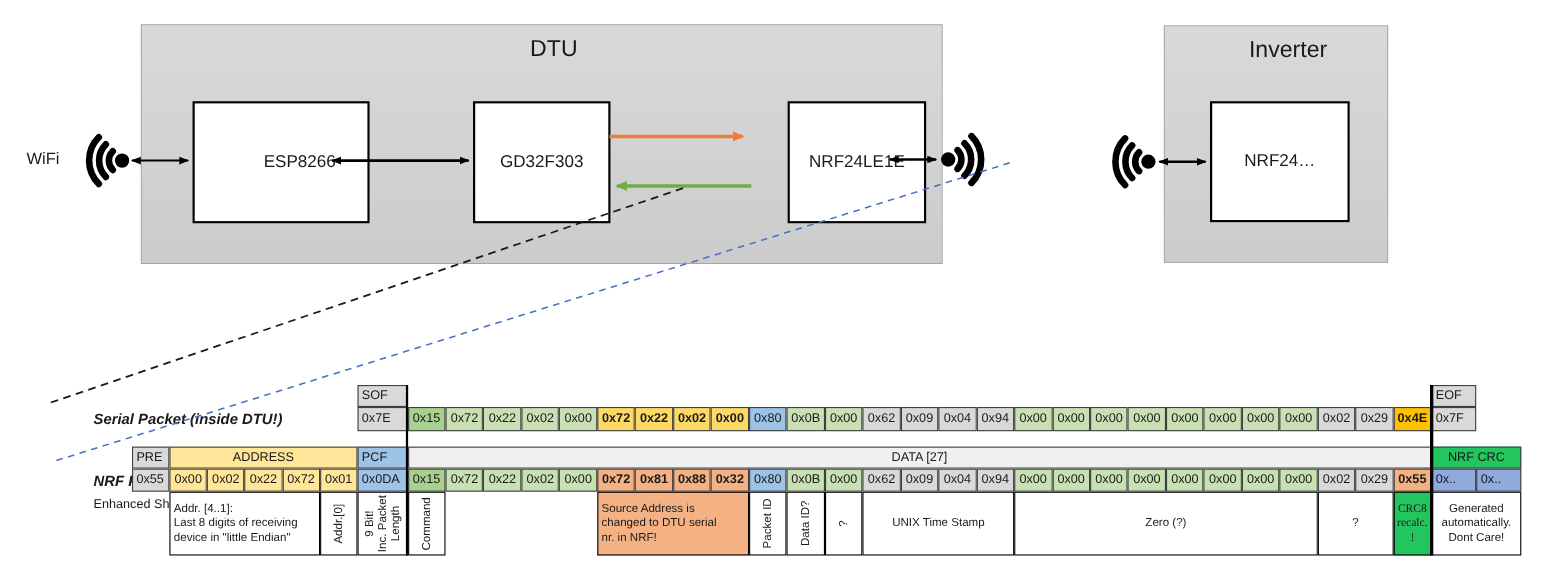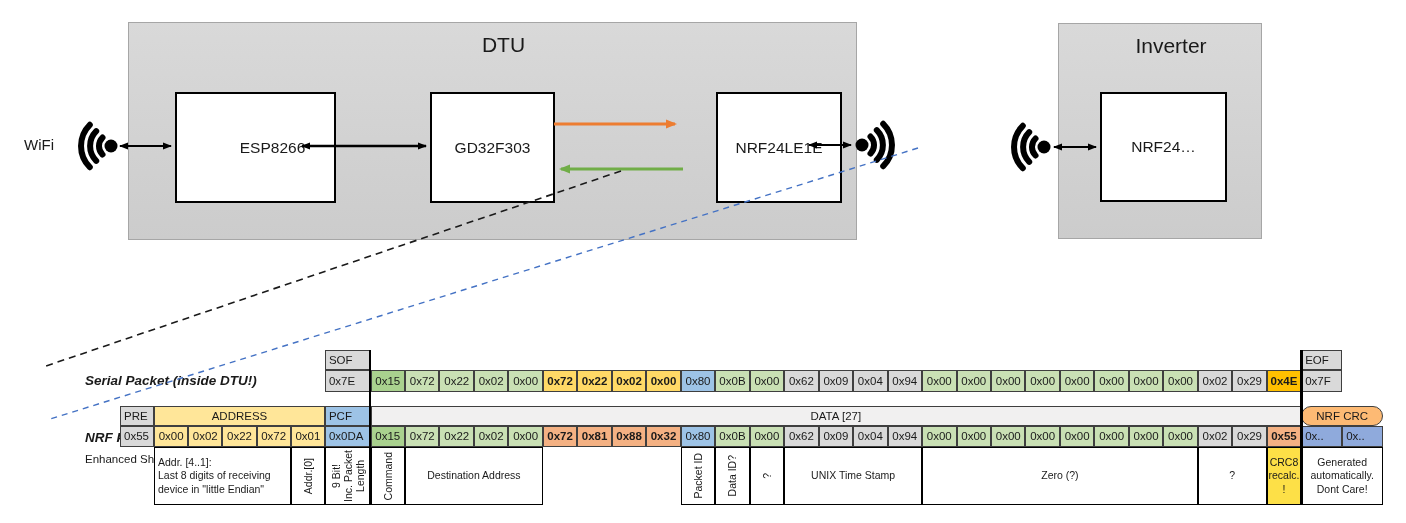--- a/index.html
+++ b/index.html
@@ -168,21 +168,21 @@
     </div>
     <div class="cell" style="grid-area: 4 / 2 / auto / span 5; background: rgb(255, 230, 153);">
       <span class="txt">ADDRESS</span>
     </div>
     <div class="cell left" style="grid-area: 4 / 7 / auto / span 1; background: rgb(157, 195, 230);">
       <span class="txt">PCF</span>
     </div>
     <div class="cell" style="grid-area: 4 / 8 / auto / span 27; background: rgb(241, 240, 240);">
       <span class="txt">DATA [27]</span>
     </div>
-    <div class="cell" style="grid-area: 4 / 35 / auto / span 2; background: #fdba74; border-radius: 10px;">
+    <div class="cell" style="grid-area: 4 / 35 / auto / span 2; background: #22c55e;">
       <span class="txt">NRF CRC</span>
     </div>
     <div class="cell left" style="grid-area: 5 / 1 / auto / span 1; background: rgb(217, 217, 217);">
       <span class="txt">0x55</span>
     </div>
     <div class="cell" style="grid-area: 5 / 2 / auto / span 1; background: rgb(255, 230, 153);">
       <span class="txt">0x00</span>
     </div>
     <div class="cell" style="grid-area: 5 / 3 / auto / span 1; background: rgb(255, 230, 153);">
       <span class="txt">0x02</span>
@@ -295,42 +295,44 @@
       <span class="vtext">Addr.[0]</span>
     </div>
     <div class="cell ann" style="grid-area: 6 / 7 / auto / span 1;">
       <span class="vtext">9 Bit!
 Inc. Packet
 Length</span>
     </div>
     <div class="cell ann" style="grid-area: 6 / 8 / auto / span 1;">
       <span class="vtext">Command</span>
     </div>
-    <div class="cell ann" style="grid-area: 6 / 9 / auto / span 4;">
-      <span class="txt">Destination Address</span>
+    <div class="cell ann left" style="grid-area: 6 / 13 / auto / span 4; background: rgb(244, 177, 131);">
+      <span class="txt">Source Address is
+changed to DTU serial
+nr. in NRF!</span>
     </div>
     <div class="cell ann" style="grid-area: 6 / 17 / auto / span 1;">
       <span class="vtext">Packet ID</span>
     </div>
     <div class="cell ann" style="grid-area: 6 / 18 / auto / span 1;">
       <span class="vtext">Data ID?</span>
     </div>
     <div class="cell ann" style="grid-area: 6 / 19 / auto / span 1;">
       <span class="vtext">?</span>
     </div>
     <div class="cell ann" style="grid-area: 6 / 20 / auto / span 4;">
       <span class="txt">UNIX Time Stamp</span>
     </div>
     <div class="cell ann" style="grid-area: 6 / 24 / auto / span 8;">
       <span class="txt">Zero (?)</span>
     </div>
     <div class="cell ann" style="grid-area: 6 / 32 / auto / span 2;">
       <span class="txt">?</span>
     </div>
-    <div class="cell ann" style="grid-area: 6 / 34 / auto / span 1; background: #fde047;">
+    <div class="cell ann" style="grid-area: 6 / 34 / auto / span 1; background: #22c55e; font-family: Liberation Serif, serif;">
       <span class="txt">CRC8
 recalc.
 !</span>
     </div>
     <div class="cell ann" style="grid-area: 6 / 35 / auto / span 2;">
       <span class="txt">Generated
 automatically.
 Dont Care!</span>
     </div>
   </div>

